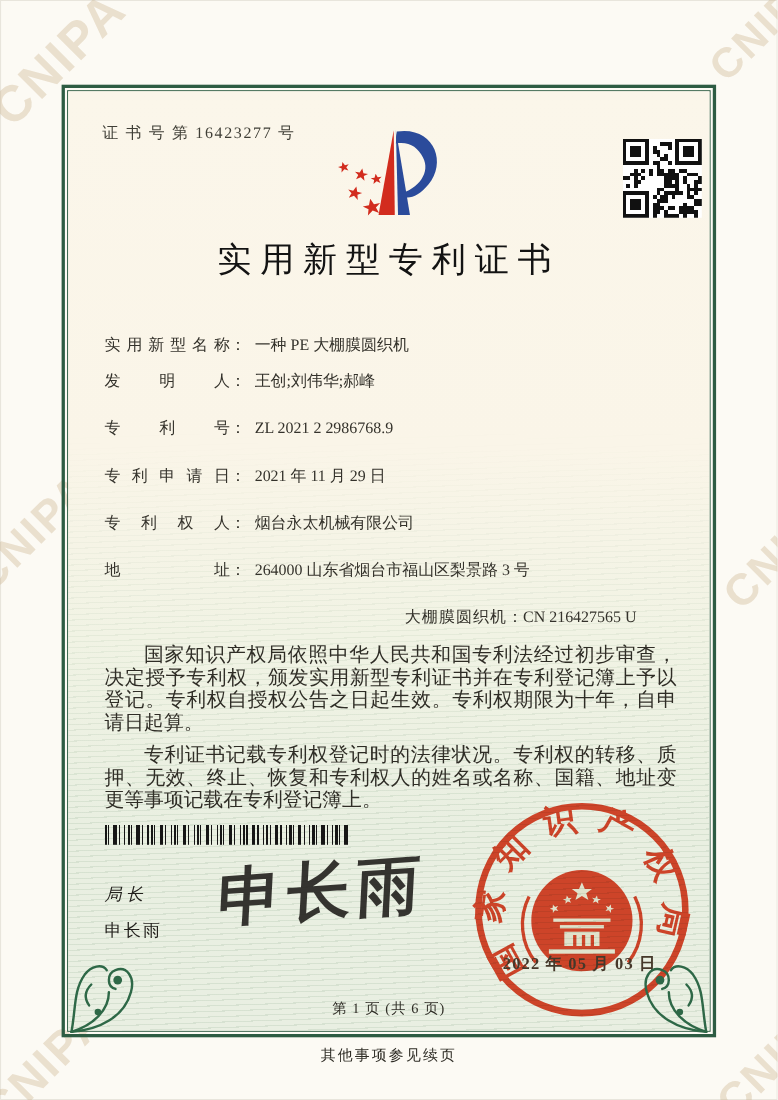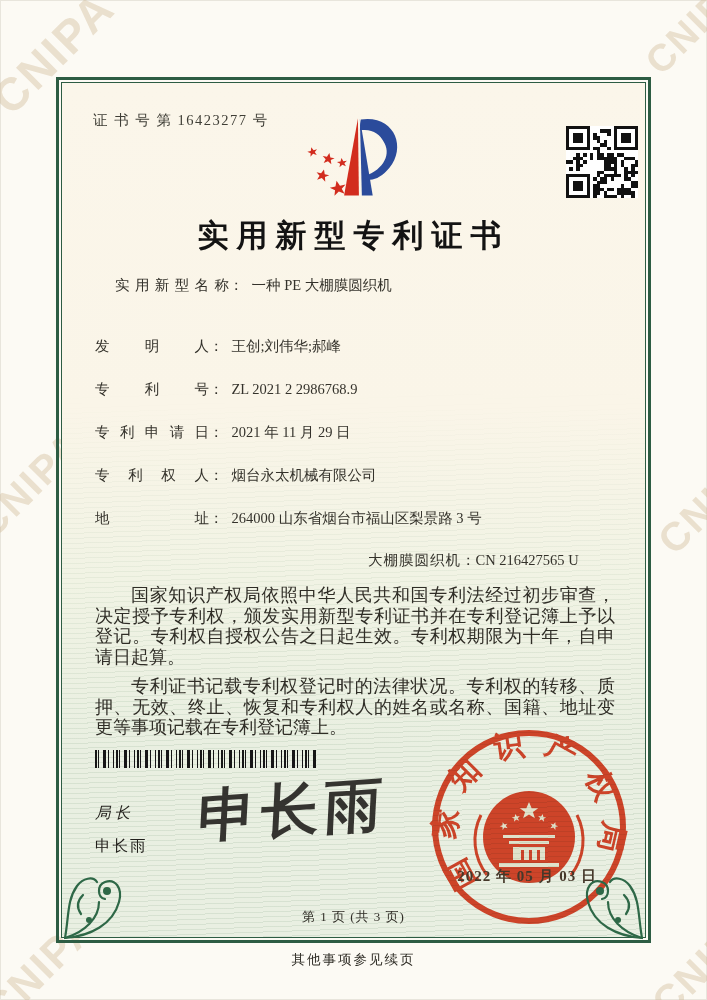--- a/index.html
+++ b/index.html
@@ -43,31 +43,31 @@
     -webkit-mask-image: linear-gradient(180deg, transparent 0 36%, rgba(0,0,0,0.55) 55%, #000 78%);
             mask-image: linear-gradient(180deg, transparent 0 36%, rgba(0,0,0,0.55) 55%, #000 78%);
   }
 
   
   .cert-no { position:absolute; left:93px; top:111px; font-size:14.5px; letter-spacing:1.5px; color:#3f3e36; }
   .logo    { position:absolute; left:283px; top:106px; width:138px; height:96px; }
   .qr      { position:absolute; left:566px; top:126px; width:72px; height:72px; }
   .title   {
     position:absolute; left:0; top:215px; width:707px; text-align:center;
-    font-size:31px; font-weight:bold; letter-spacing:8px; color:#131313;
+    font-size:31px; font-weight:normal; letter-spacing:8px; color:#131313;
   }
 
   
   .row { position:absolute; left:95px; font-size:14.5px; color:#34322b; white-space:nowrap; }
   .lbl {
     display:inline-block; width:114px; vertical-align:bottom;
     text-align:justify; text-align-last:justify;
   }
   .colon { margin-right:8px; }
-  .r0 { top:276px;margin-left:20px; } .r1 { top:337px; } .r2 { top:380px; }
+  .r0 { top:304px; } .r1 { top:337px; } .r2 { top:380px; }
   .r3 { top:423px; } .r4 { top:466px; } .r5 { top:509px; }
   .grant-date { position:absolute; left:95px;  top:551px; font-size:14.5px; color:#34322b; }
   .grant-no   { position:absolute; left:368px; top:551px; font-size:14.5px; color:#34322b; }
   .lbl-inline { letter-spacing:1px; }
 
   
   .body-text { position:absolute; left:95px; top:585px; width:520px; }
   .body-text p {
     margin:0; text-indent:2em; font-size:18px; line-height:20.5px;
     color:#2f2d26; text-align:justify;
@@ -363,16 +363,16 @@
     <g stroke="#2e6847" fill="none" stroke-width="2.2" stroke-linecap="round">
       <path d="M6,84 C32,82 54,70 60,48 C64,34 56,24 46,28 C38,31 38,43 46,45"></path>
       <path d="M6,84 C10,62 8,46 18,32 C24,24 34,22 38,28"></path>
       <path d="M6,84 C26,78 40,64 40,48"></path>
       <path d="M22,60 q-7,-10 2,-19"></path>
     </g>
     <circle cx="48" cy="37" r="4" fill="#2e6847"></circle>
     <circle cx="30" cy="66" r="3" fill="#2e6847"></circle>
   </svg>
 
-  <div class="page-num">第 1 页 (共 3 页)</div>
+  <div class="page-num">第 1 页 (共 6 页)</div>
   <div class="next-note">其他事项参见续页</div>
 
 </div>
 
 </body></html>

